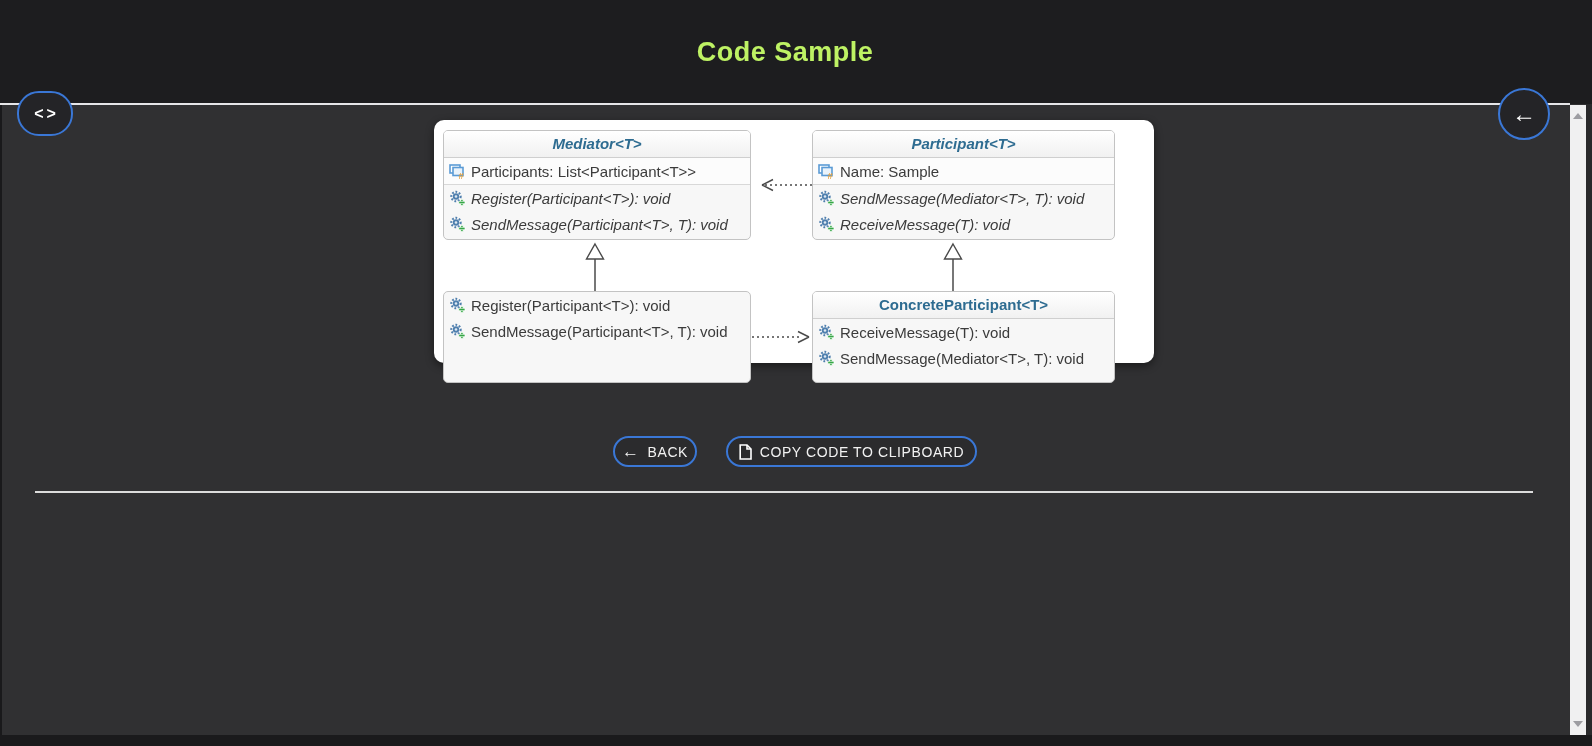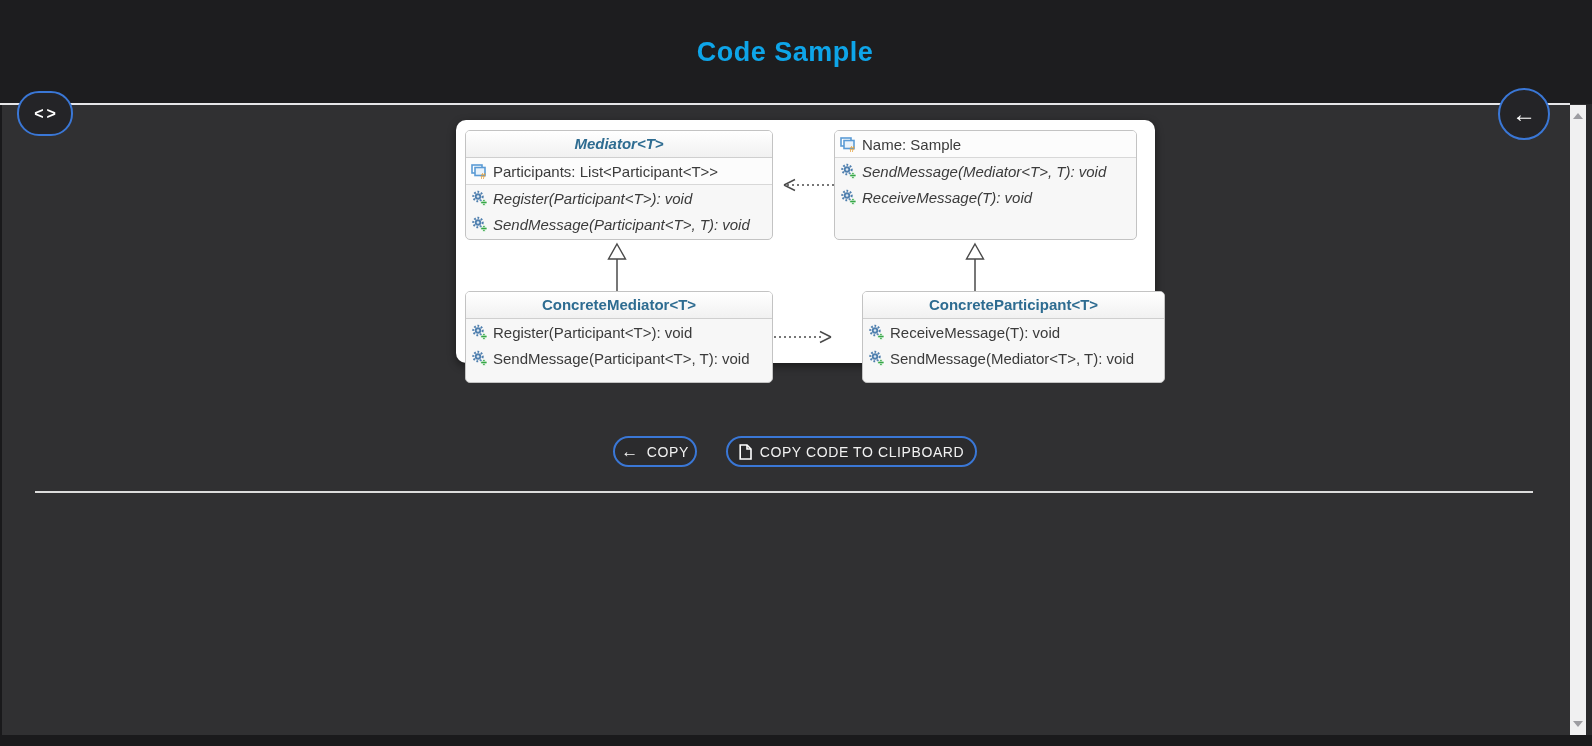--- a/index.html
+++ b/index.html
@@ -4,54 +4,54 @@
 <style>
   html,body { margin:0; padding:0; }
   body {
     width:1592px; height:746px; position:relative; overflow:hidden;
     background:#303032; font-family:"Liberation Sans", sans-serif;
   }
   
   .header { position:absolute; left:0; top:0; width:1592px; height:104px; background:#1d1d1f; }
   .header-title {
     position:absolute; top:37px; left:0; width:1570px; text-align:center;
-    color:#0ea5e9; font-size:27px; font-weight:bold; letter-spacing:0.5px;
+    color:#bef264; font-size:27px; font-weight:bold; letter-spacing:0.5px;
   }
   .hline { position:absolute; top:103px; left:0; width:1570px; height:2px; background:#e6e6e8; z-index:2; }
   .left-edge { position:absolute; left:0; top:104px; width:2px; height:642px; background:#19191b; }
 
   
   .round-btn {
     position:absolute; box-sizing:border-box; background:#242427; border:2px solid #3a77d6;
     color:#fff; display:flex; align-items:center; justify-content:center; z-index:5; cursor:pointer;
   }
   .code-btn { left:17px; top:91px; width:56px; height:45px; border-radius:22px;
               font-weight:bold; font-size:16px; letter-spacing:3px; padding-left:3px; }
   .back-circle { left:1498px; top:88px; width:52px; height:52px; border-radius:50%; font-size:24px; }
 
   
   .card {
-    position:absolute; left:456px; top:120px; width:699px; height:243px;
-    background:#ffffff; border-radius:10px; box-shadow:0 3px 9px rgba(0,0,0,0.45);
+    position:absolute; left:434px; top:120px; width:699px; height:243px;
+    background:#ffffff; border-radius:10px; box-shadow:0 3px 9px rgba(0,0,0,0.45);padding-left:21px;
   }
   .uml-box {
     position:absolute; box-sizing:border-box; border:1px solid #c3c3c3; border-radius:5px;
     background:#f7f7f7; overflow:hidden; font-size:15px; color:#3b3b3b;
   }
   .uml-title {
     height:26px; line-height:26px; text-align:center; font-weight:bold; color:#2e6c91;
     background:linear-gradient(#ffffff,#f1f1f1); border-bottom:1px solid #cfcfcf;
   }
   .it { font-style:italic; }
   .uml-attrs { background:#fcfcfc; border-bottom:1px solid #d8d8d8; }
   .uml-row { height:26px; display:flex; align-items:center; gap:5px; padding-left:5px; white-space:nowrap; }
   .box-mediator      { left:9px;   top:10px;  width:308px; height:110px; }
   .box-participant   { left:378px; top:10px;  width:303px; height:110px; }
   .box-cmediator     { left:9px;   top:171px; width:308px; height:92px; }
-  .box-cparticipant  { left:378px; top:171px; width:303px; height:92px;margin-left:28px; }
+  .box-cparticipant  { left:378px; top:171px; width:303px; height:92px; }
   .arrows { position:absolute; left:0; top:0; pointer-events:none; }
   .icon { display:inline-flex; flex:none; }
 
   
   .action-btn {
     position:absolute; box-sizing:border-box; height:31px; border:2px solid #3a77d6; border-radius:16px;
     background:#2b2b2d; color:#f2f2f2; display:flex; align-items:center; justify-content:center;
     gap:8px; font-size:14px; letter-spacing:0.6px; cursor:pointer; font-family:inherit; z-index:3;
   }
   .btn-back { left:613px; top:436px; width:84px; }
@@ -119,20 +119,21 @@
             <circle cx="7" cy="6.5" r="1.3" fill="#dfe9f2"></circle>
             <rect x="11.6" y="9.4" width="2.6" height="6.2" fill="#35a746" stroke="#fff" stroke-width="0.7"></rect>
             <rect x="9.8" y="11.2" width="6.2" height="2.6" fill="#35a746" stroke="#fff" stroke-width="0.7"></rect>
           </svg>
       </span>
       <span>SendMessage(Participant&lt;T&gt;, T): void</span>
     </div>
   </div>
 
   <div class="uml-box box-participant">
+    <div class="uml-title it">Participant&lt;T&gt;</div>
     <div class="uml-attrs">
       <div class="uml-row">
         <span class="icon">
           <svg width="17" height="15" viewBox="0 0 17 15">
               <rect x="1" y="1" width="10" height="8" fill="#ffffff" stroke="#5b9bd5" stroke-width="1.6"></rect>
               <rect x="4" y="3.5" width="10" height="8" fill="#eaf3fb" stroke="#5b9bd5" stroke-width="1.6"></rect>
               <text x="9.5" y="14.6" font-size="9.5" font-weight="bold" fill="#e8a33d">#</text>
             </svg>
         </span>
         <span>Name: Sample</span>
@@ -158,21 +159,20 @@
             <circle cx="7" cy="6.5" r="1.3" fill="#dfe9f2"></circle>
             <rect x="11.6" y="9.4" width="2.6" height="6.2" fill="#35a746" stroke="#fff" stroke-width="0.7"></rect>
             <rect x="9.8" y="11.2" width="6.2" height="2.6" fill="#35a746" stroke="#fff" stroke-width="0.7"></rect>
           </svg>
       </span>
       <span>ReceiveMessage(T): void</span>
     </div>
   </div>
 
   <div class="uml-box box-cmediator">
-    <div class="uml-title">ConcreteMediator&lt;T&gt;</div>
     <div class="uml-row">
       <span class="icon">
         <svg width="17" height="16" viewBox="0 0 17 16">
             <circle cx="7" cy="6.5" r="3.2" fill="#4f7fae"></circle>
             <circle cx="7" cy="6.5" r="4.7" fill="none" stroke="#4f7fae" stroke-width="2" stroke-dasharray="1.8 1.7"></circle>
             <circle cx="7" cy="6.5" r="1.3" fill="#dfe9f2"></circle>
             <rect x="11.6" y="9.4" width="2.6" height="6.2" fill="#35a746" stroke="#fff" stroke-width="0.7"></rect>
             <rect x="9.8" y="11.2" width="6.2" height="2.6" fill="#35a746" stroke="#fff" stroke-width="0.7"></rect>
           </svg>
       </span>
@@ -231,21 +231,21 @@
     <path d="M161 171 V139" stroke="#4a4a4a" stroke-width="1.5" fill="none"></path>
     <path d="M161 124 L169.5 139 H152.5 Z" fill="#ffffff" stroke="#4a4a4a" stroke-width="1.4"></path>
 
     <path d="M519 171 V139" stroke="#4a4a4a" stroke-width="1.5" fill="none"></path>
     <path d="M519 124 L527.5 139 H510.5 Z" fill="#ffffff" stroke="#4a4a4a" stroke-width="1.4"></path>
   </svg>
 </div>
 
 <button class="action-btn btn-back">
   <span class="btn-arrow">←</span>
-  <span>COPY</span>
+  <span>BACK</span>
 </button>
 <button class="action-btn btn-copy">
   <span class="icon">
     <svg width="13" height="16" viewBox="0 0 13 16">
         <path d="M1.2 1 H8 L12 5 V15 H1.2 Z" fill="none" stroke="#ffffff" stroke-width="1.6"></path>
         <path d="M8 1 V5 H12" fill="none" stroke="#ffffff" stroke-width="1.6"></path>
       </svg>
   </span>
   <span>COPY CODE TO CLIPBOARD</span>
 </button>

